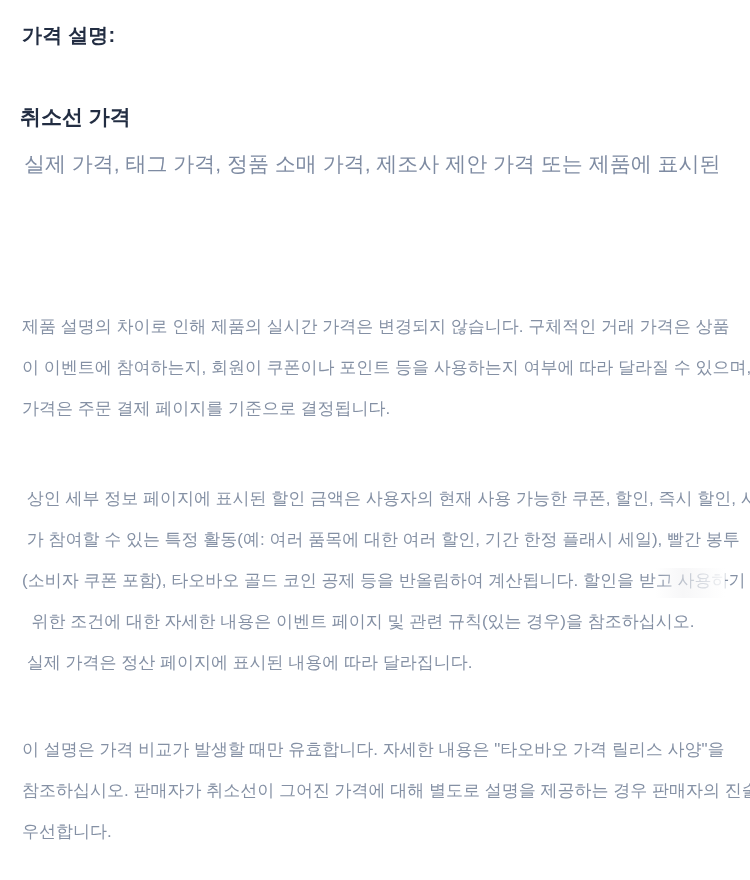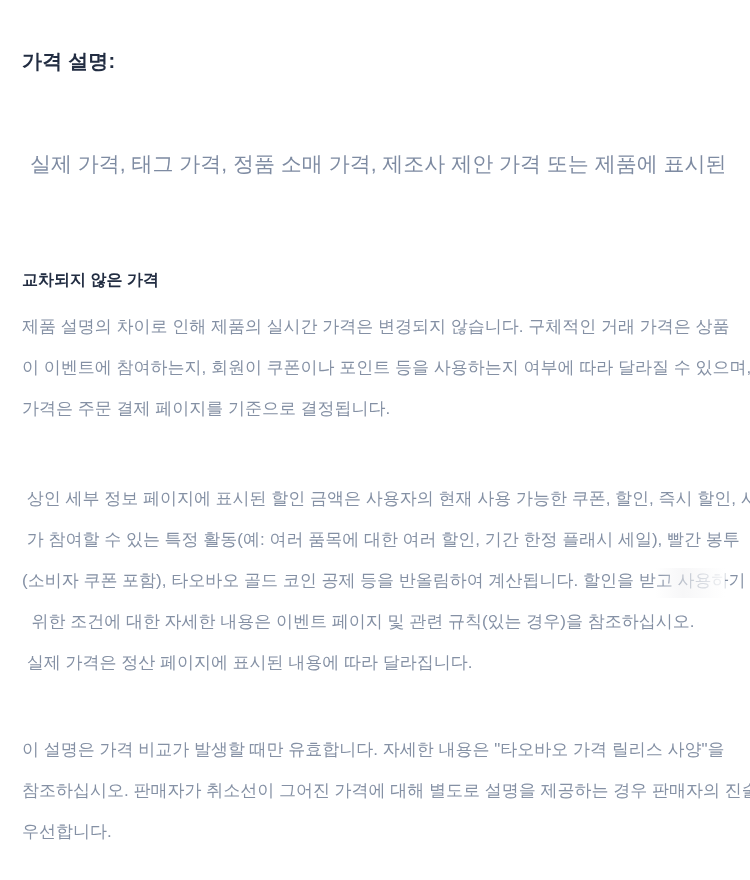--- a/index.html
+++ b/index.html
@@ -17,32 +17,31 @@
   }
   .line { white-space: pre; }
 
   .page-title {
     position: absolute;
     left: 22px; top: 22px;
     font-size: 20px;
     font-weight: 700;
     color: #222d42;
     letter-spacing: 0.2px;
-    margin-top: 26px;
   }
   .h-strike {
     position: absolute;
     left: 20px; top: 103px;
     font-size: 21px;
     font-weight: 700;
     color: #222d42;
   }
   .para-large {
     position: absolute;
-    left: 30px; top: 142px;
+    left: 24px; top: 142px;
     font-size: 21px;
     line-height: 44px;
     color: #7e8ba2;
   }
   .h-noncrossed {
     position: absolute;
     left: 22px; top: 270px;
     font-size: 16px;
     font-weight: 700;
     color: #222d42;
@@ -66,26 +65,26 @@
     pointer-events: none;
   }
 </style>
 </head>
 <body>
 
 <div class="page">
 
   <div class="page-title">가격 설명:</div>
 
+  <div class="h-strike">취소선 가격</div>
 
   <div class="para-large">
     <div class="line">실제 가격, 태그 가격, 정품 소매 가격, 제조사 제안 가격 또는 제품에 표시된</div>
   </div>
 
-  <div class="h-noncrossed">교차되지 않은 가격</div>
 
   <div class="para-body para-1">
     <div class="line">제품 설명의 차이로 인해 제품의 실시간 가격은 변경되지 않습니다. 구체적인 거래 가격은 상품</div>
     <div class="line">이 이벤트에 참여하는지, 회원이 쿠폰이나 포인트 등을 사용하는지 여부에 따라 달라질 수 있으며, 최종</div>
     <div class="line">가격은 주문 결제 페이지를 기준으로 결정됩니다.</div>
   </div>
 
   <div class="para-body para-2">
     <div class="line"> 상인 세부 정보 페이지에 표시된 할인 금액은 사용자의 현재 사용 가능한 쿠폰, 할인, 즉시 할인, 사용자</div>
     <div class="line"> 가 참여할 수 있는 특정 활동(예: 여러 품목에 대한 여러 할인, 기간 한정 플래시 세일), 빨간 봉투</div>

